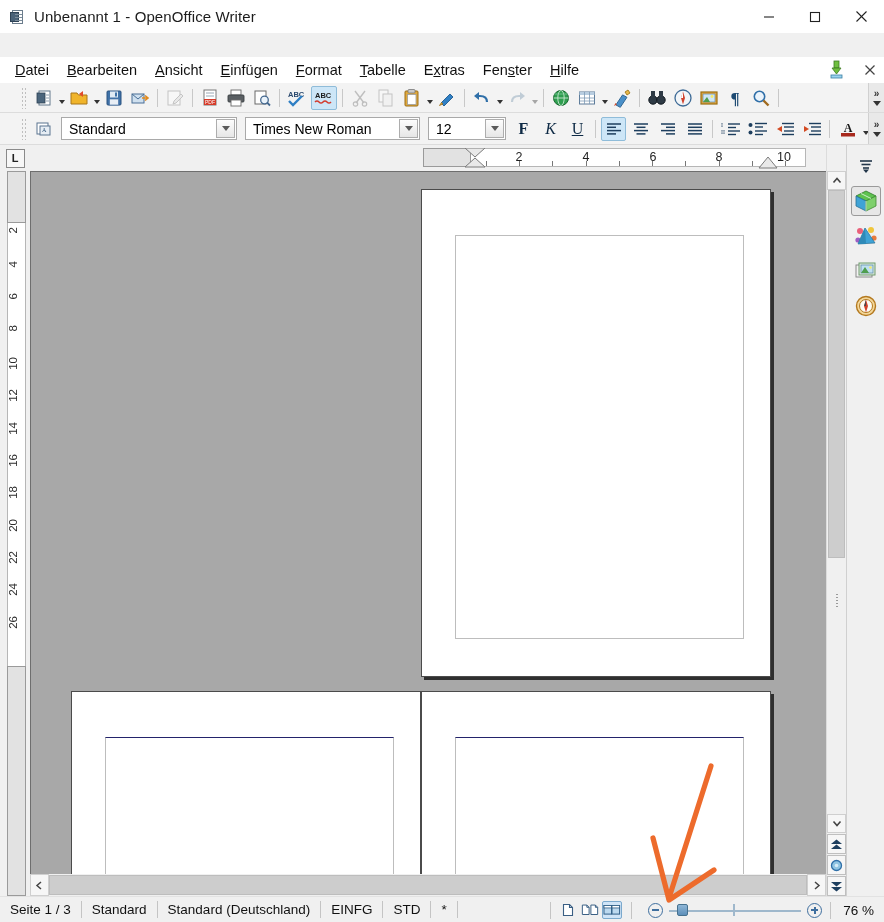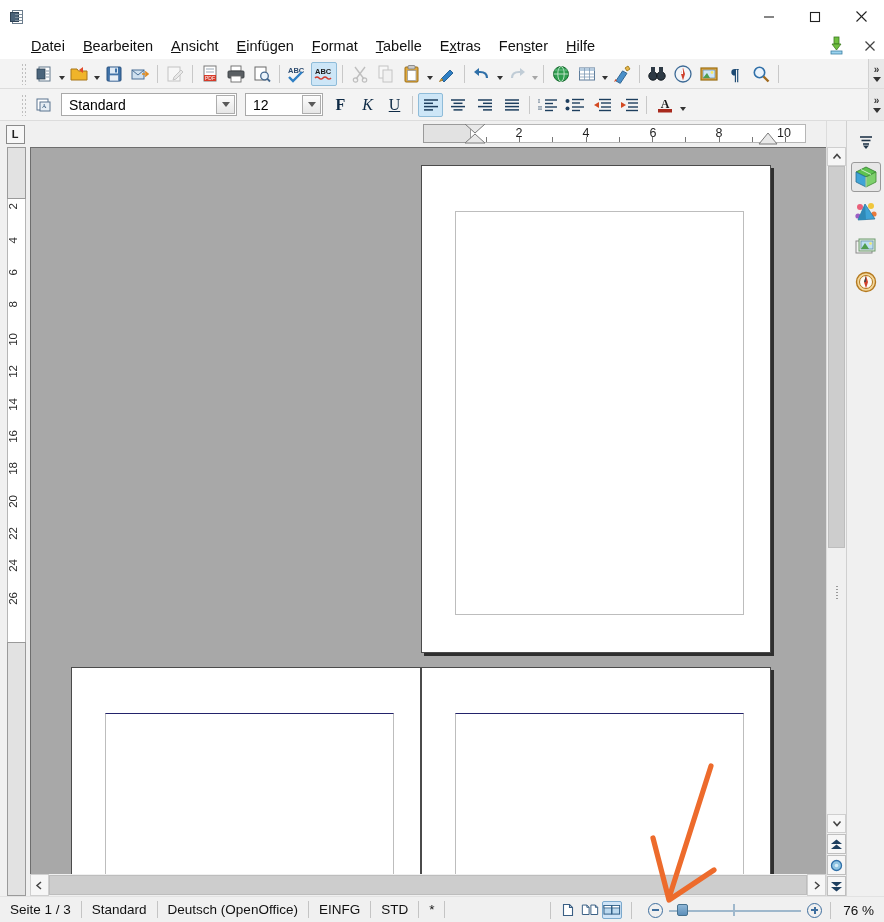--- a/index.html
+++ b/index.html
@@ -55,21 +55,22 @@
     cursor: default;
   }
   .win-btn svg { display: block; }
 
   
   .menubar {
     height: 26px; min-height: 26px;
     background: #ffffff;
     display: flex; align-items: center;
     position: relative;
-    padding-left: 22px;
+    padding-left: 6px;
+    margin-top: 24px;
   }
   .menu-item {
     font-size: 14.5px; color: #111;
     padding: 2px 9px; cursor: default; white-space: nowrap;
   }
   .menu-item u { text-decoration: underline; }
   .menubar-right {
     position: absolute; right: 4px; top: 0; height: 26px;
     display: flex; align-items: center; gap: 8px;
   }
@@ -348,20 +349,21 @@
 <div id="app">
 
   <div class="titlebar">
     <div class="title-icon">
       <div class="doc"></div>
       <div class="band"></div>
       <div class="ln" style="top:5px"></div>
       <div class="ln" style="top:8px"></div>
       <div class="ln" style="top:11px"></div>
     </div>
+    <div class="title-text">Unbenannt 1 - OpenOffice Writer</div>
     <div class="win-btns">
       <div class="win-btn">
         <svg width="12" height="12" viewBox="0 0 12 12">
             <line x1="1" y1="6" x2="11" y2="6" stroke="#222" stroke-width="1.1"></line>
           </svg>
       </div>
       <div class="win-btn">
         <svg width="12" height="12" viewBox="0 0 12 12">
             <rect x="1.5" y="1.5" width="9" height="9" fill="none" stroke="#222" stroke-width="1.1"></rect>
           </svg>
@@ -635,20 +637,24 @@
         <rect x="6" y="7" width="10" height="9" fill="#e6edf4" stroke="#5b7490" stroke-width="1"></rect>
         <text x="8" y="13" font-size="6" fill="#2a4f75" font-family="Liberation Serif">A</text>
       </svg>
     </div>
 
     <div class="combo style">
       <div class="val">Standard</div>
       <div class="dd"></div>
     </div>
 
+    <div class="combo font">
+      <div class="val">Times New Roman</div>
+      <div class="dd"></div>
+    </div>
 
     <div class="combo size">
       <div class="val">12</div>
       <div class="dd"></div>
     </div>
 
     <div class="fbtn bold">F</div>
     <div class="fbtn ital">K</div>
     <div class="fbtn und">U</div>
 
@@ -918,21 +924,21 @@
         </svg>
       </div>
     </div>
   </div>
 
   <div class="statusbar">
     <div class="st-cell">Seite 1 / 3</div>
     <div class="st-sep"></div>
     <div class="st-cell">Standard</div>
     <div class="st-sep"></div>
-    <div class="st-cell">Deutsch (OpenOffice)</div>
+    <div class="st-cell">Standard (Deutschland)</div>
     <div class="st-sep"></div>
     <div class="st-cell">EINFG</div>
     <div class="st-sep"></div>
     <div class="st-cell">STD</div>
     <div class="st-sep"></div>
     <div class="st-cell">*</div>
     <div class="st-sep"></div>
 
     <div class="st-right">
       <div class="st-sep" style="margin-right:6px;"></div>

